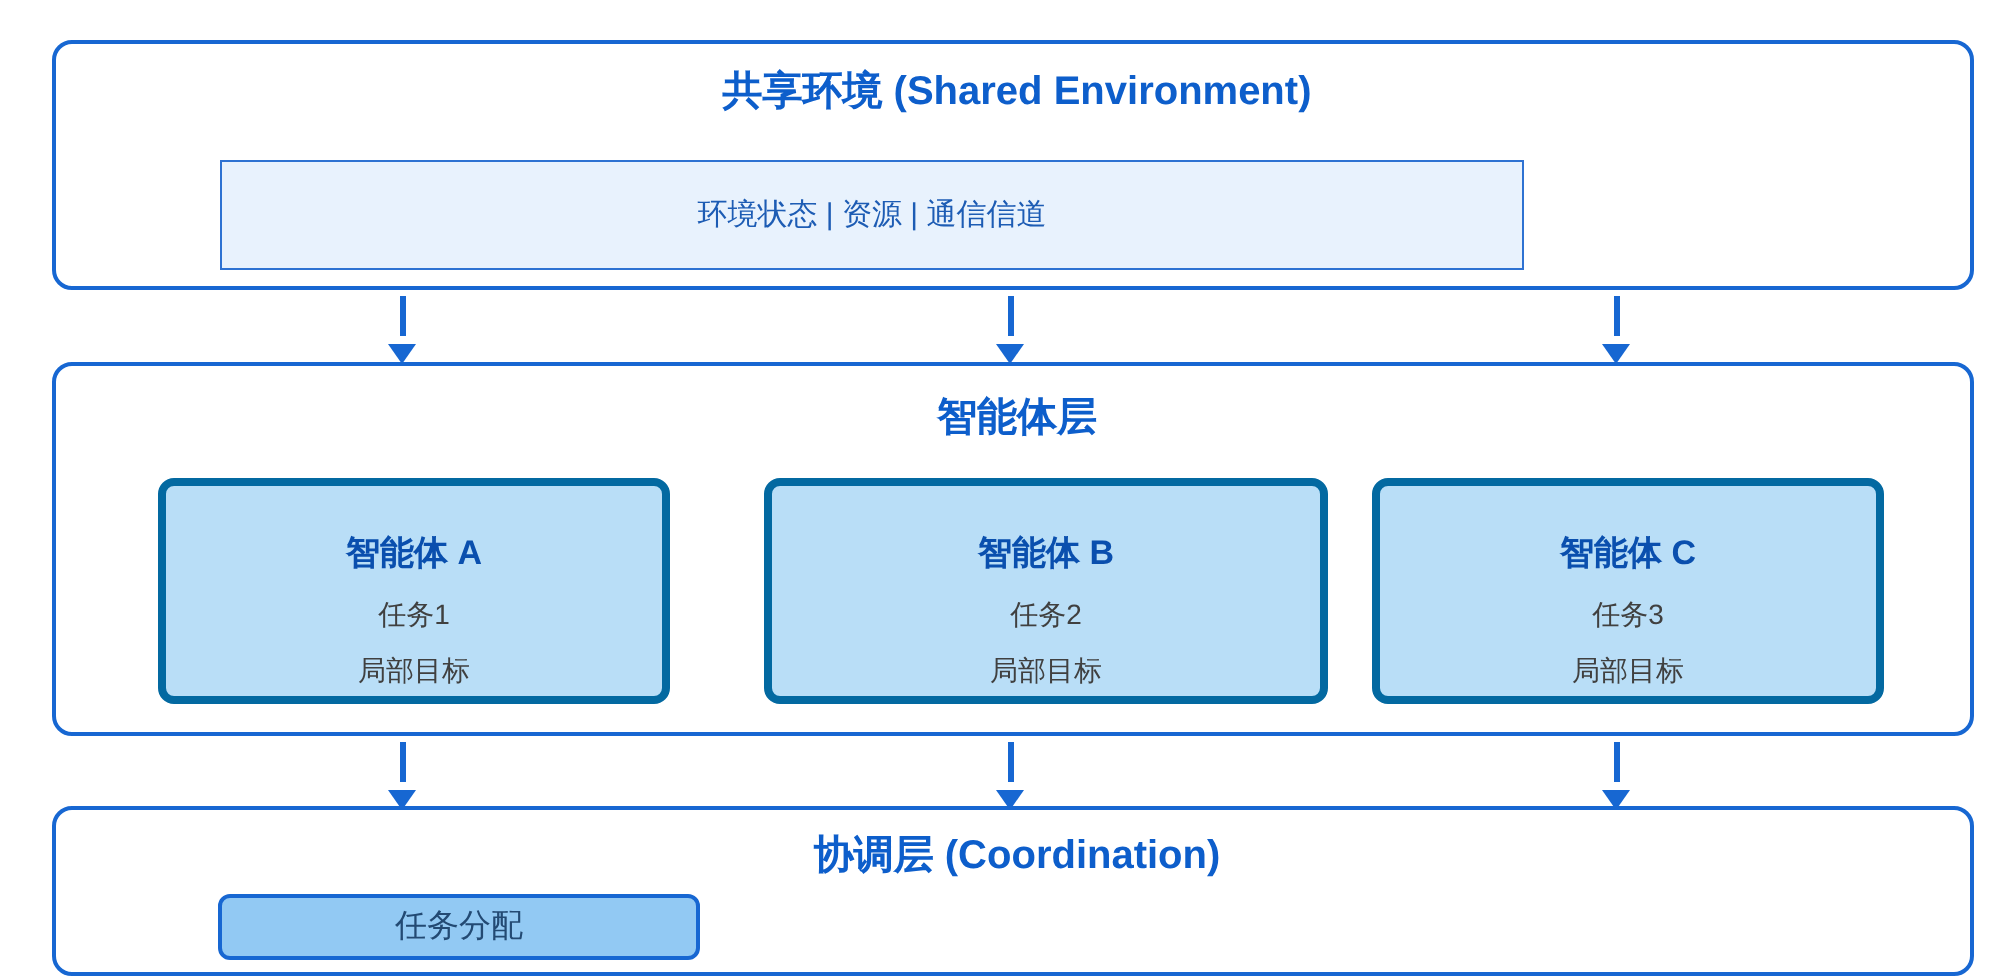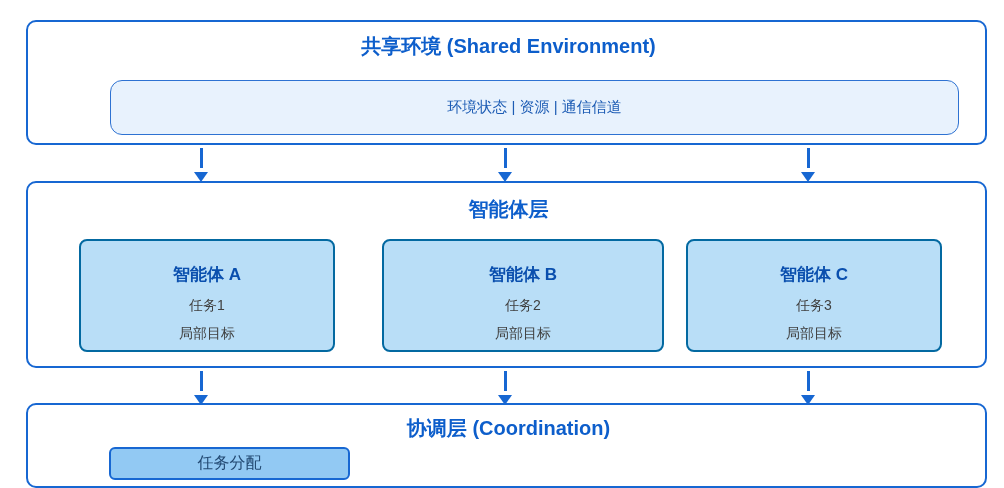--- a/index.html
+++ b/index.html
@@ -22,35 +22,35 @@
     font-weight: bold;
     font-size: 20px;
     line-height: 24px;
     color: #0d5ecb;
   }
 
   
   .env-layer { left: 18px; top: 12px; width: 961px; height: 125px; }
   .env-layer .layer-title { margin-top: 12px; }
   .env-inner {
-    position: absolute; left: 80px; top: 56px; width: 849px; height: 55px;
+    position: absolute; left: 80px; top: 56px; width: 652px; height: 55px;
     background: #e8f2fd;
     border: 1.5px solid #2e72d2;
-    border-radius: 12px;
+    border-radius: 0;
     display: flex; align-items: center; justify-content: center;
     font-size: 15px; color: #1d5cb4;
   }
 
   
   .agents-layer { left: 18px; top: 173px; width: 961px; height: 187px; }
   .agents-layer .layer-title { margin-top: 14px; }
   .agent-box {
     position: absolute; top: 54px; height: 113px;
     background: #b9def7;
-    border: 2px solid #0369a1;
+    border: 4px solid #0369a1;
     border-radius: 8px;
     display: flex; flex-direction: column; align-items: center;
     padding-top: 21px;
   }
   .agent-a { left: 49px;  width: 256px; }
   .agent-b { left: 352px; width: 282px; }
   .agent-c { left: 656px; width: 256px; }
   .agent-name { font-size: 17px; font-weight: bold; color: #0a4fae; line-height: 22px; }
   .agent-line { font-size: 14px; color: #404040; line-height: 18px; margin-top: 8px; }
 

